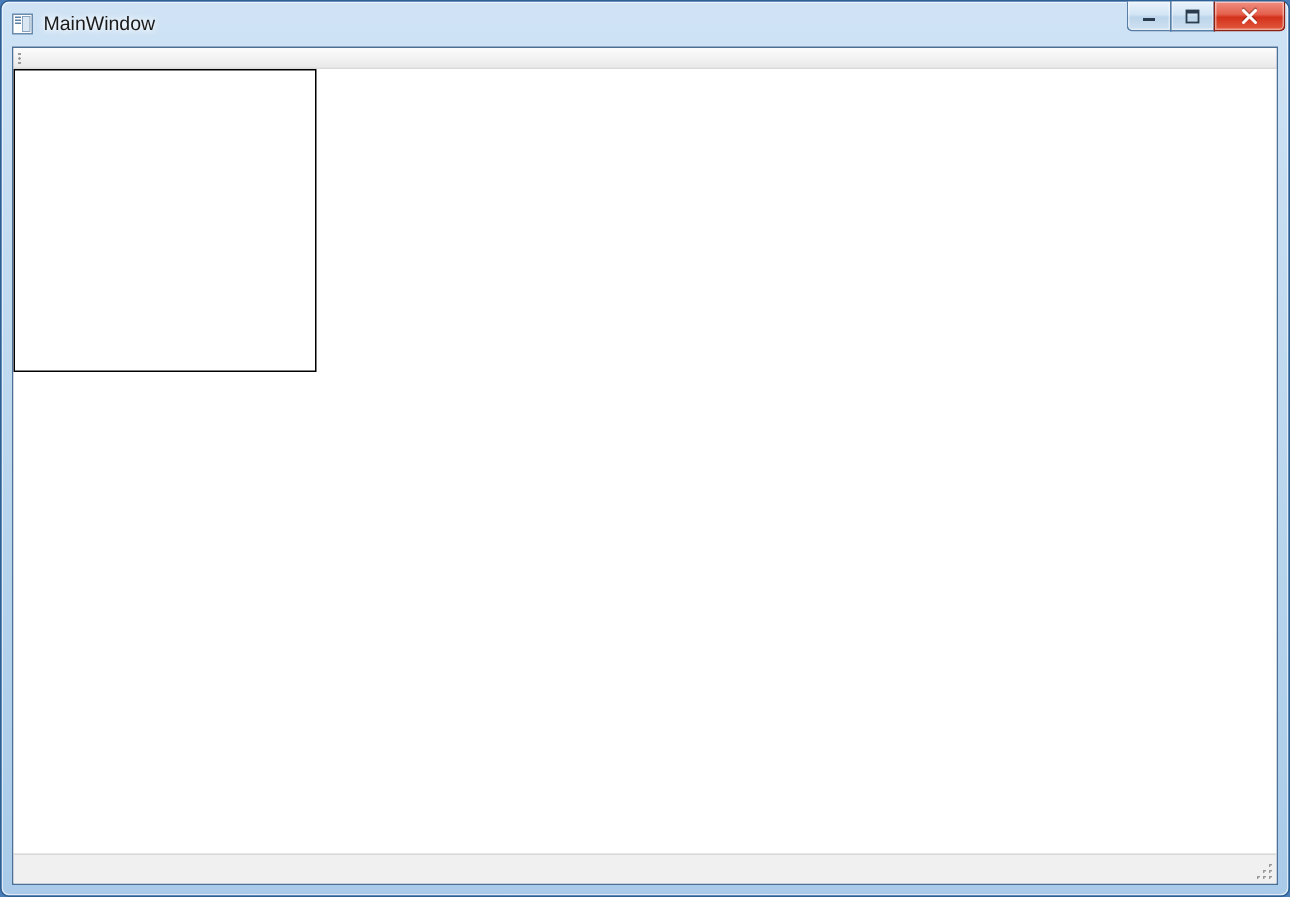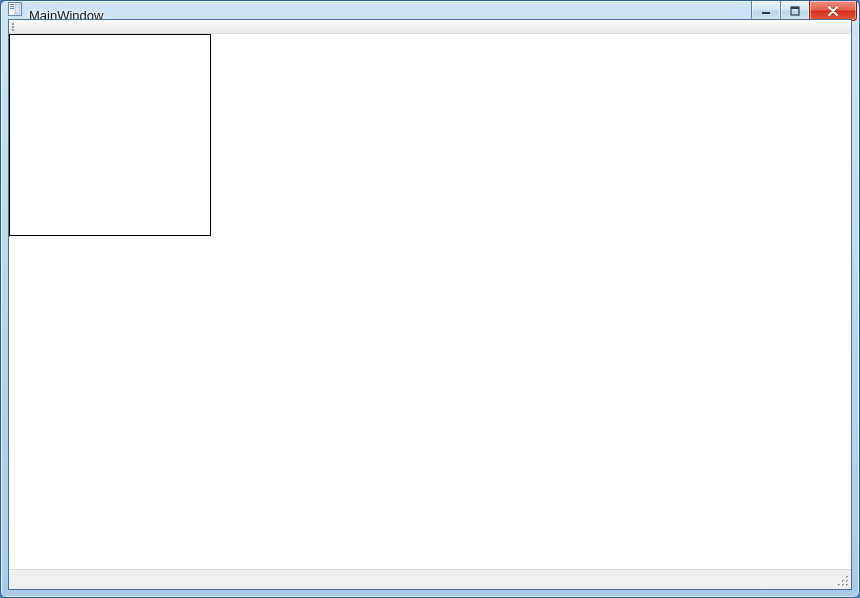--- a/index.html
+++ b/index.html
@@ -21,23 +21,23 @@
       background: linear-gradient(to bottom, #cfe3f5 0%, #bcd7ee 50%, #a9cbe9 100%);
       border: 1px solid #2e5f92;
       border-radius: 6px;
       box-shadow: inset 0 0 0 1px rgba(255,255,255,0.6);
       display: flex;
       flex-direction: column;
     }
 
     
     .titlebar {
-      height: 18px;
-      display: flex;
-      align-items: flex-start;
+      height: 30px;
+      display: flex;
+      align-items: center;
       padding: 0 0 0 6px;
       position: relative;
       flex-shrink: 0;
     }
 
     .app-icon {
       width: 16px;
       height: 16px;
       margin-right: 6px;
       display: flex;

